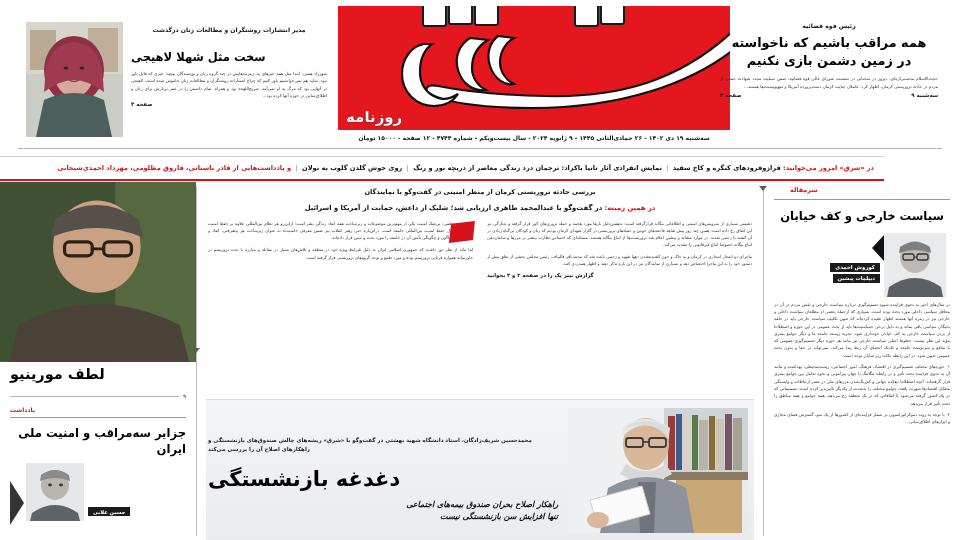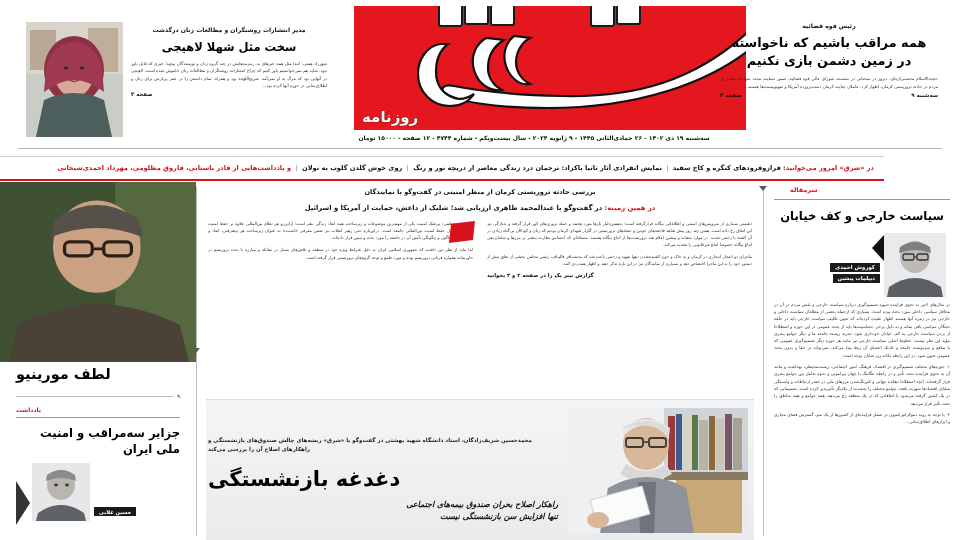--- a/index.html
+++ b/index.html
@@ -19,21 +19,20 @@
   .red{color:#d8121a;}
 
   
   .topbar{position:absolute;left:0;top:0;width:960px;height:152px;}
 
   
   .masthead{
     position:absolute;left:338px;top:6px;width:392px;height:124px;
     background:#e3171d;
     overflow:hidden;
-    margin-left:16px;
   }
   .masthead .swoosh{
     position:absolute;right:-10px;top:22px;width:420px;height:96px;
   }
   .mast-notches{position:absolute;left:0;top:0;width:392px;height:26px;}
   .notch{
     position:absolute;top:-3px;width:21px;height:20px;background:#fff;
     border:2px solid #1a1a1a;border-radius:3px;
   }
   .rooznameh{
@@ -51,21 +50,21 @@
   }
 
   
   .tl-photo{
     position:absolute;left:26px;top:22px;width:97px;height:115px;
     background:linear-gradient(160deg,#cfd6d2 0%,#b9a8a2 40%,#8d6f6a 100%);
     overflow:hidden;
   }
   .tl-text{position:absolute;left:131px;top:26px;width:196px;}
   .tl-kicker{font-size:6.1px;font-weight:bold;text-align:center;color:#111;}
-  .tl-head{font-size:11.5px;font-weight:bold;text-align:center;margin-top:7px;color:#000;}
+  .tl-head{font-size:11.5px;font-weight:bold;text-align:left;margin-top:17px;color:#000;}
   .tl-body{margin-top:6px;}
   .pagemark{font-size:5.4px;font-weight:bold;color:#111;text-align:left;margin-top:2px;}
 
   
   .tr-text{position:absolute;right:22px;top:22px;width:218px;text-align:center;}
   .tr-kicker{font-size:6.1px;font-weight:bold;color:#111;}
   .tr-head{font-size:12.8px;font-weight:bold;line-height:1.38;margin-top:5px;color:#000;}
   .tr-body{margin-top:6px;text-align:justify;}
   .tr-foot{display:flex;justify-content:space-between;font-size:5.4px;font-weight:bold;margin-top:2px;}
 
@@ -80,21 +79,21 @@
   }
   .teaser-inner{
     font-size:6.6px;font-weight:bold;white-space:nowrap;color:#111;
     padding:0 10px;letter-spacing:-0.05px;
   }
   .teaser-inner .sep{color:#888;font-weight:normal;padding:0 2px;}
 
   
   .main{position:absolute;left:0;top:182px;width:960px;height:358px;}
 
-  .col-left{position:absolute;left:0;top:0;width:196px;height:358px;padding:0 16px;box-sizing:border-box;}
+  .col-left{position:absolute;left:0;top:0;width:196px;height:358px;padding:0 10px;box-sizing:border-box;}
   .col-center{position:absolute;left:200px;top:0;width:560px;height:358px;}
   .col-right{position:absolute;left:764px;top:0;width:196px;height:358px;padding:0 10px;box-sizing:border-box;}
 
   .div-left{position:absolute;left:196px;top:4px;width:1px;height:350px;background:#bcbcbc;}
   .div-right{position:absolute;left:763px;top:4px;width:1px;height:350px;background:#bcbcbc;}
   .arrow-dn{position:absolute;width:0;height:0;border-left:4px solid transparent;border-right:4px solid transparent;border-top:5px solid #5a5a5a;}
 
   
   .lc-photos{display:flex;gap:4px;margin-top:4px;}
   .lc-photo{width:85px;height:78px;overflow:hidden;}

